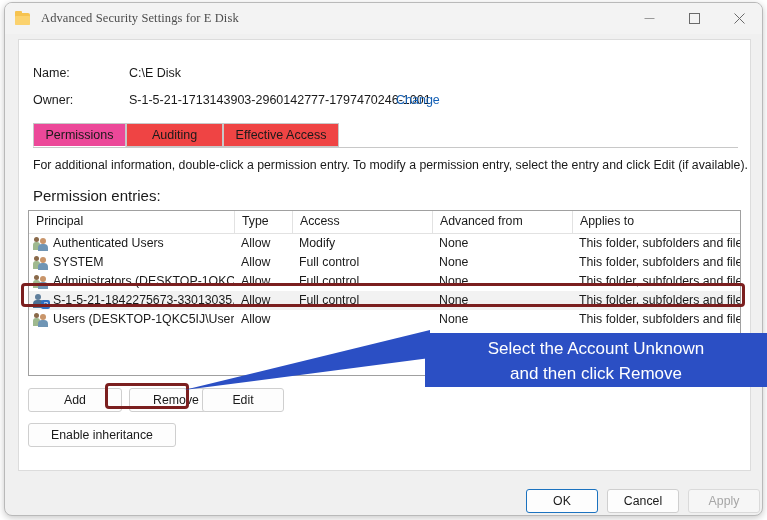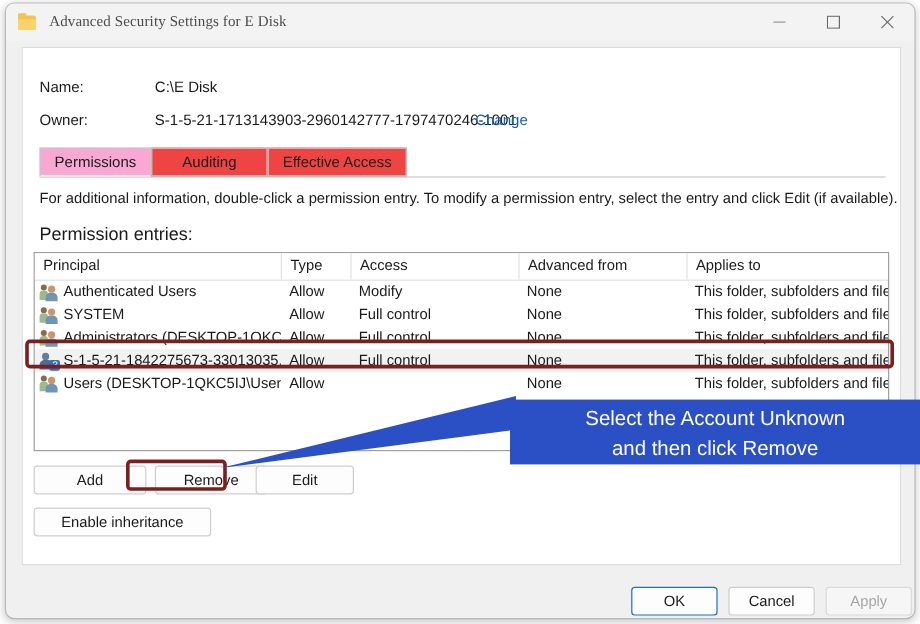--- a/index.html
+++ b/index.html
@@ -126,21 +126,21 @@
     height: 24px;
     line-height: 23px;
     font-size: 12.5px;
     color: #1a1a1a;
     text-align: center;
     background: #ef4444;
     border: 1px solid #c8c8c8;
     box-sizing: border-box;
   }
   .tab.active {
-    background: #f9a8d4;
+    background: #ec4899;
     border-bottom: 1px solid #ffffff;
   }
 
   #info-line {
     position: absolute;
     left: 14px;
     top: 118px;
     font-size: 12.3px;
     color: #1a1a1a;
     white-space: nowrap;
@@ -454,21 +454,21 @@
           <span>Users (DESKTOP-1QKC5IJ\Users)</span>
         </div>
         <div class="cell pad" style="left:205px; width:58px;">Allow</div>
         <div class="cell pad" style="left:403px; width:140px;">None</div>
         <div class="cell pad" style="left:543px; width:180px;">This folder, subfolders and files</div>
       </div>
     </div>
 
     <div class="btn" style="left:9px;   top:348px; width:94px; height:24px; line-height:23px;">Add</div>
     <div class="btn" style="left:110px; top:348px; width:94px; height:24px; line-height:23px;">Remove</div>
-    <div class="btn" style="left:194px; top:348px; width:82px; height:24px; line-height:23px;">Edit</div>
+    <div class="btn" style="left:183px; top:348px; width:82px; height:24px; line-height:23px;">Edit</div>
 
     <div class="btn" style="left:9px; top:383px; width:148px; height:24px; line-height:23px;">Enable inheritance</div>
 
   </div>
 
   <div class="btn default" style="left:521px; top:486px; width:72px; height:24px; line-height:23px;">OK</div>
   <div class="btn" style="left:602px; top:486px; width:72px; height:24px; line-height:23px;">Cancel</div>
   <div class="btn disabled" style="left:683px; top:486px; width:72px; height:24px; line-height:23px;">Apply</div>
 </div>
 

